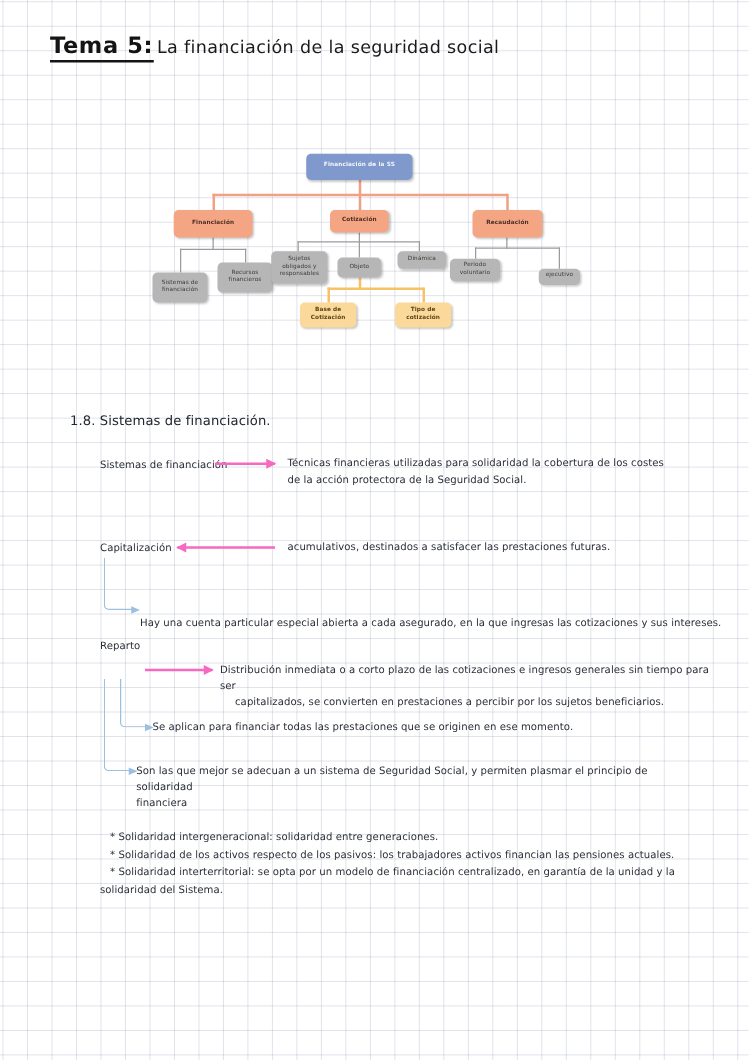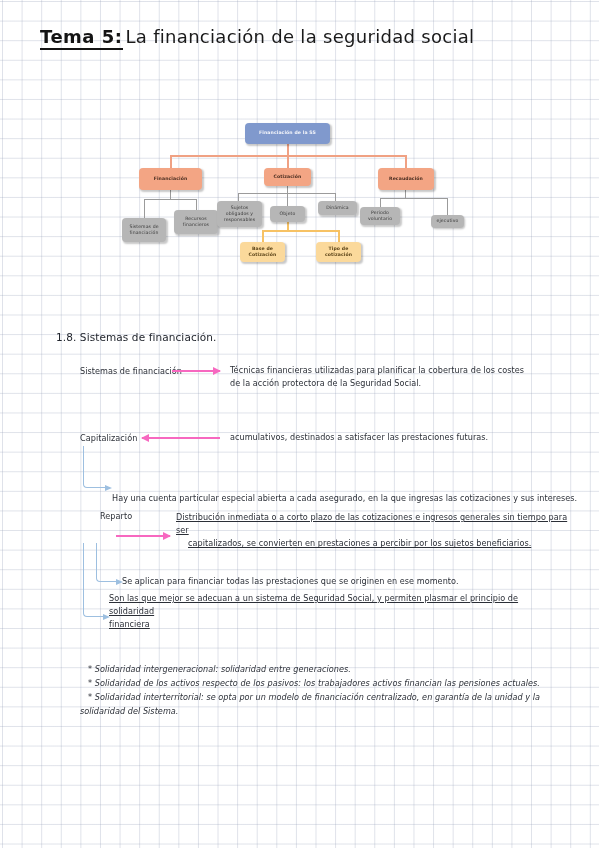--- a/index.html
+++ b/index.html
@@ -34,21 +34,21 @@
     font-size: 18px;
     font-weight: bold;
     letter-spacing: 0.5px;
     color: #141414;
     border-bottom: 2px solid #141414;
     padding-bottom: 1px;
     text-align: center;
   }
   .title-rest {
     font-family: "DejaVu Sans", sans-serif;
-    font-size: 18px;
+    font-size: 14px;
     font-weight: normal;
     letter-spacing: 0.3px;
     color: #1a1a1a;
     margin-left: 3px;
   }
   .subtitle {
     position: absolute;
     left: 58px;
     top: 81px;
     font-size: 11px;
@@ -154,21 +154,20 @@
     border-left: 7px solid #9dbfe0;
     border-top: 3.5px solid transparent;
     border-bottom: 3.5px solid transparent;
   }
   .star-block {
     position: absolute;
     font-size: 8.1px;
     color: #2b2f37;
     line-height: 1.75;
     letter-spacing: 0.05px;
-    font-style: italic;
   }
 </style>
 </head>
 <body>
 
 <div id="page">
 
   <div class="title-row">
     <span class="title-tema">Tema 5:</span><span class="title-rest">La financiación de la seguridad social</span>
   </div>
@@ -254,45 +253,45 @@
     <div class="dbox yellow" style="left:196px; top:124px; width:45px; height:20px;">
       <span>Tipo de cotización</span>
     </div>
   </div>
 
   <div class="section-head" style="left:56px; top:331px;">1.8. Sistemas de financiación.</div>
 
   <div class="note-label" style="left:80px; top:366px;">Sistemas de financiación</div>
   <div class="parrow" style="left:172px; top:370px; width:48px;"></div>
   <div class="note-body" style="left:230px; top:364px; width:340px;">
-    <div>Técnicas financieras utilizadas para planificar la cobertura de los costes</div>
+    <div>Técnicas financieras utilizadas para solidaridad la cobertura de los costes</div>
     <div>de la acción protectora de la Seguridad Social.</div>
   </div>
 
   <div class="note-label" style="left:80px; top:433px;">Capitalización</div>
   <div class="parrow left" style="left:142px; top:437px; width:78px;"></div>
   <div class="note-body" style="left:230px; top:431px; width:345px;">
     <div>acumulativos, destinados a satisfacer las prestaciones futuras.</div>
   </div>
 
   <div class="bbracket" style="left:83px; top:446px; width:22px; height:41px;"></div>
   <div class="note-body" style="left:112px; top:492px; width:470px;">Hay una cuenta particular especial abierta a cada asegurado, en la que ingresas las cotizaciones y sus intereses.</div>
 
-  <div class="note-label" style="left:80px; top:511px;padding-left:20px;">Reparto</div>
+  <div class="note-label" style="left:80px; top:511px;">Reparto</div>
   <div class="parrow" style="left:116px; top:535px; width:54px;"></div>
-  <div class="note-body" style="left:176px; top:511px; width:405px;text-decoration:underline;">
+  <div class="note-body" style="left:176px; top:529px; width:405px;">
     <div>Distribución inmediata o a corto plazo de las cotizaciones e ingresos generales sin tiempo para ser</div>
     <div style="padding-left:12px;"><span>capitalizados, se convierten en prestaciones a percibir por los sujetos beneficiarios.</span></div>
   </div>
 
   <div class="bbracket" style="left:96px; top:543px; width:20px; height:38px;"></div>
   <div class="note-body" style="left:122px; top:575px; width:420px;">Se aplican para financiar todas las prestaciones que se originen en ese momento.</div>
 
   <div class="bbracket" style="left:83px; top:543px; width:20px; height:73px;"></div>
-  <div class="note-body" style="left:109px; top:592px; width:450px;text-decoration:underline;">
+  <div class="note-body" style="left:109px; top:610px; width:450px;">
     <div>Son las que mejor se adecuan a un sistema de Seguridad Social, y permiten plasmar el principio de solidaridad</div>
     <div>financiera</div>
   </div>
 
   <div class="star-block" style="left:88px; top:662px; width:480px;">
     <div>* Solidaridad intergeneracional: solidaridad entre generaciones.</div>
     <div>* Solidaridad de los activos respecto de los pasivos: los trabajadores activos financian las pensiones actuales.</div>
     <div>* Solidaridad interterritorial: se opta por un modelo de financiación centralizado, en garantía de la unidad y la</div>
     <div style="margin-left:-8px;">solidaridad del Sistema.</div>
   </div>

